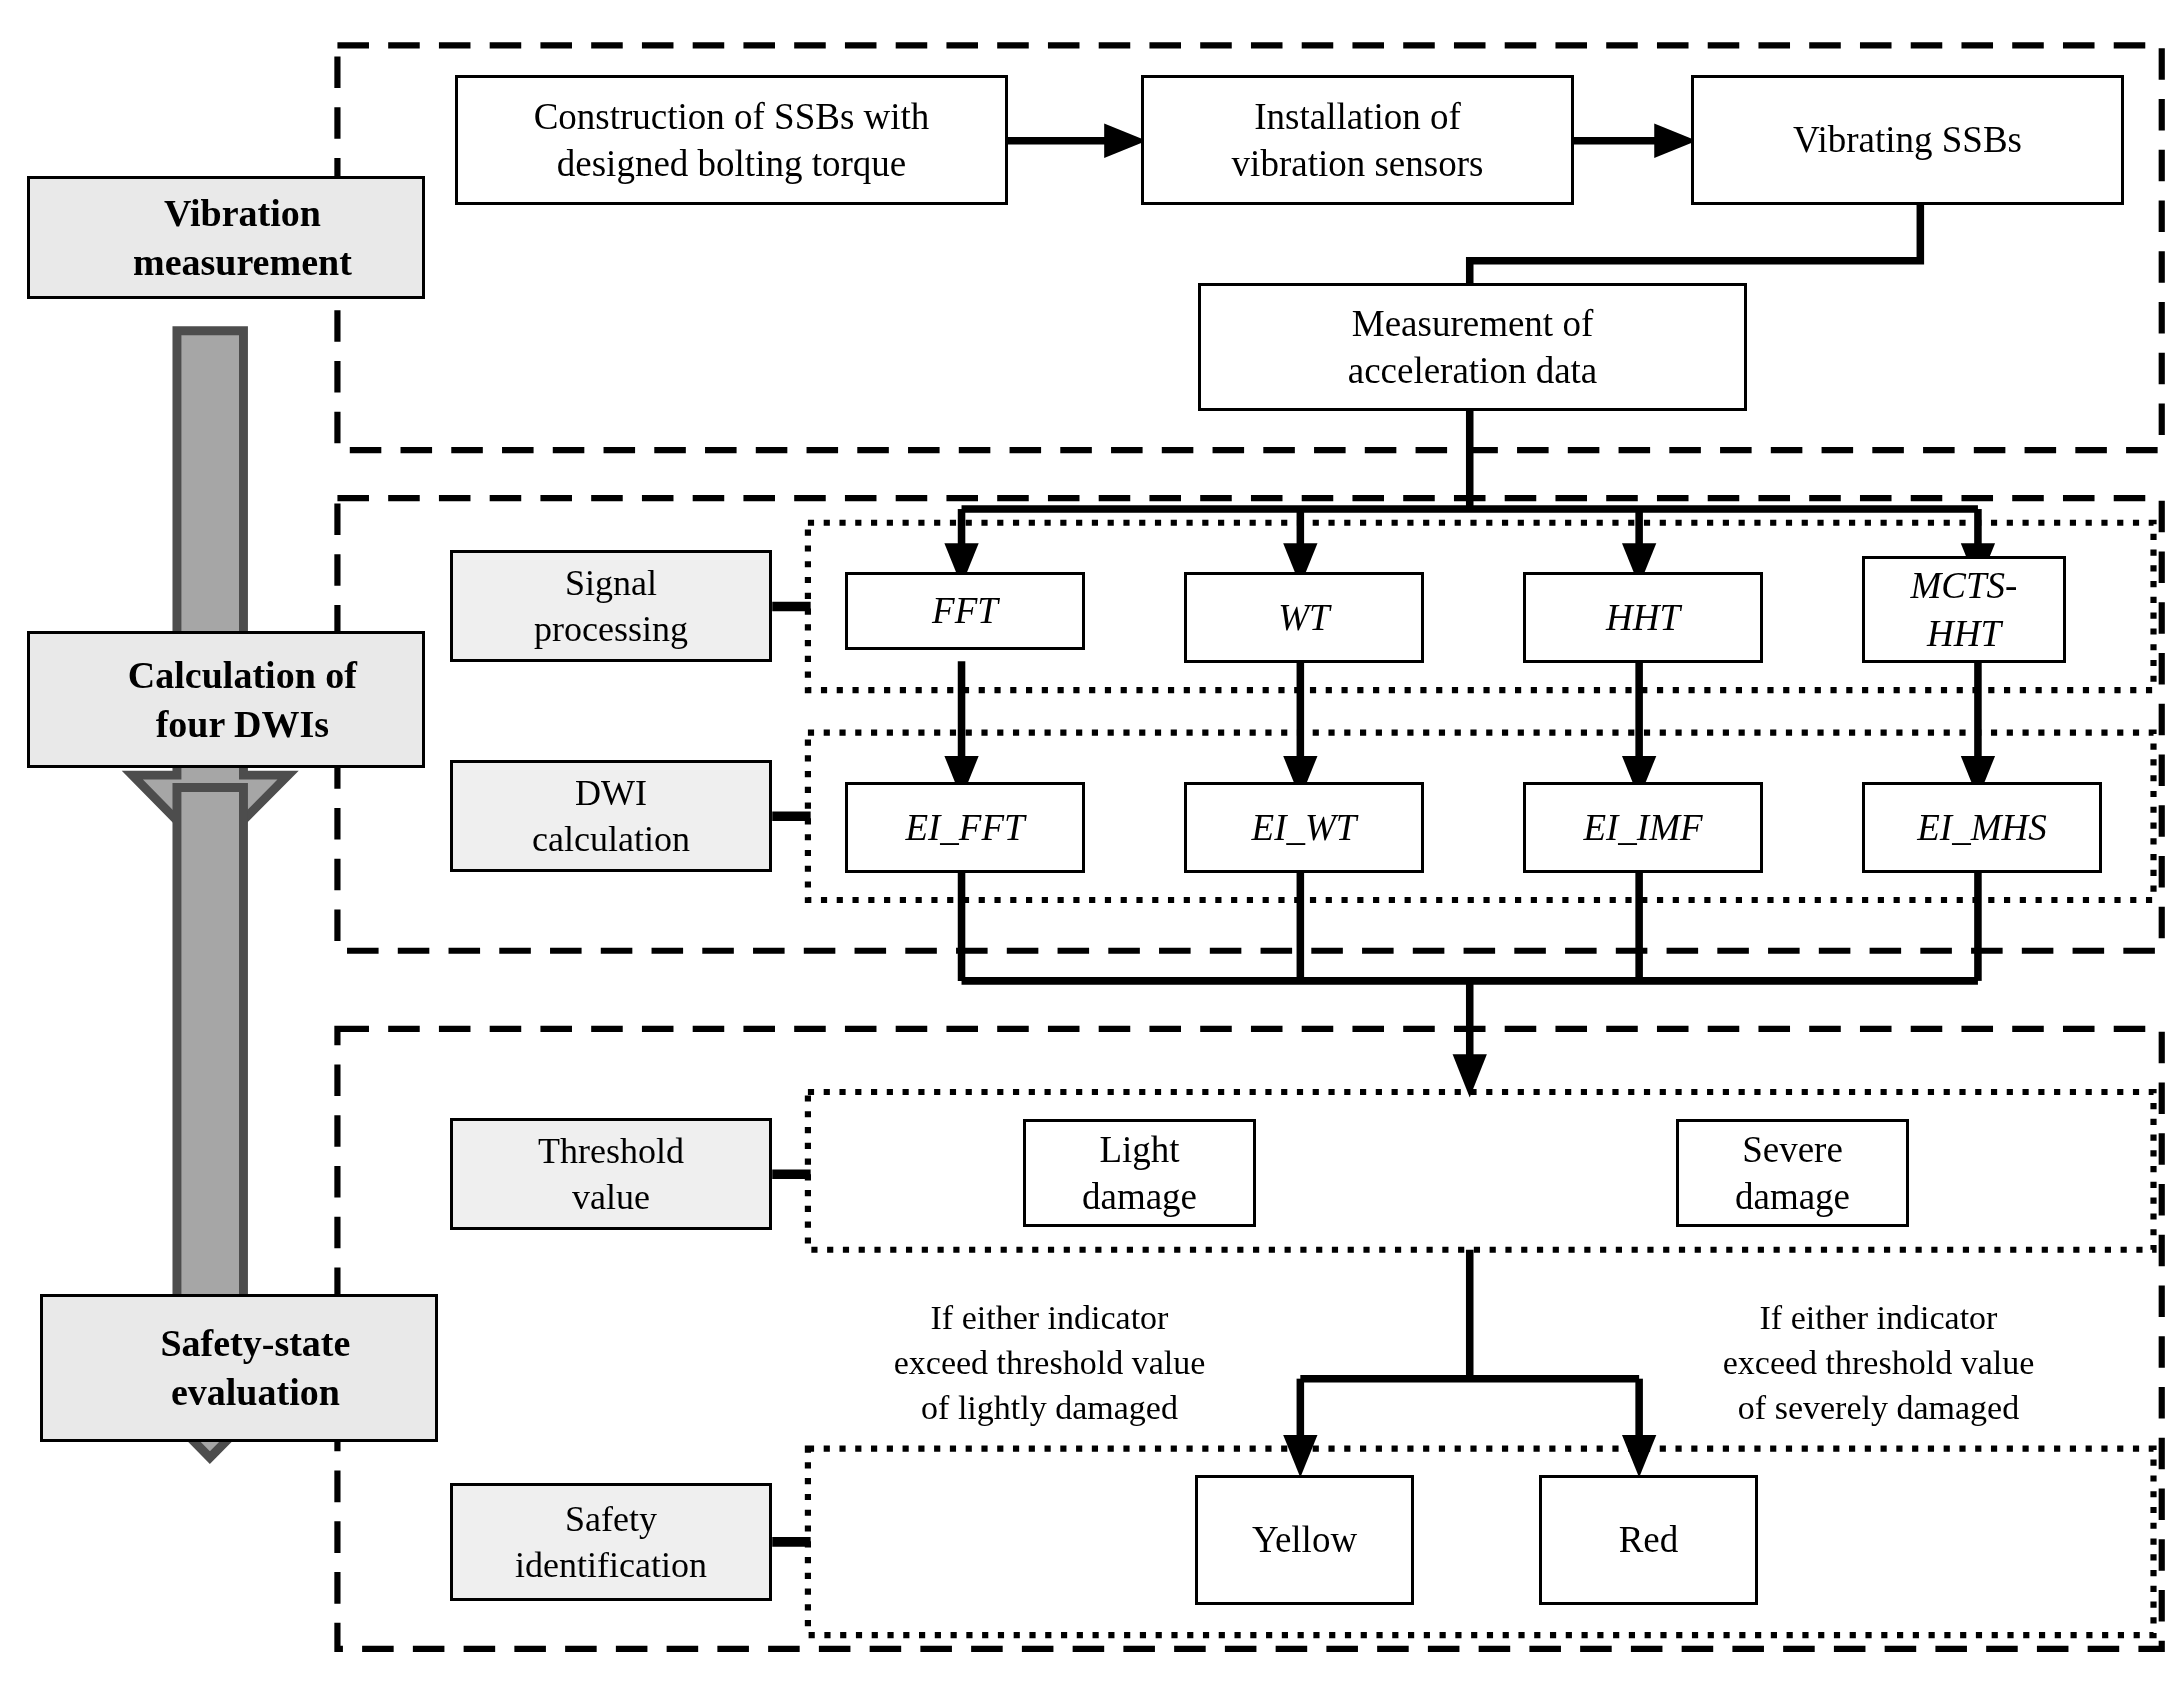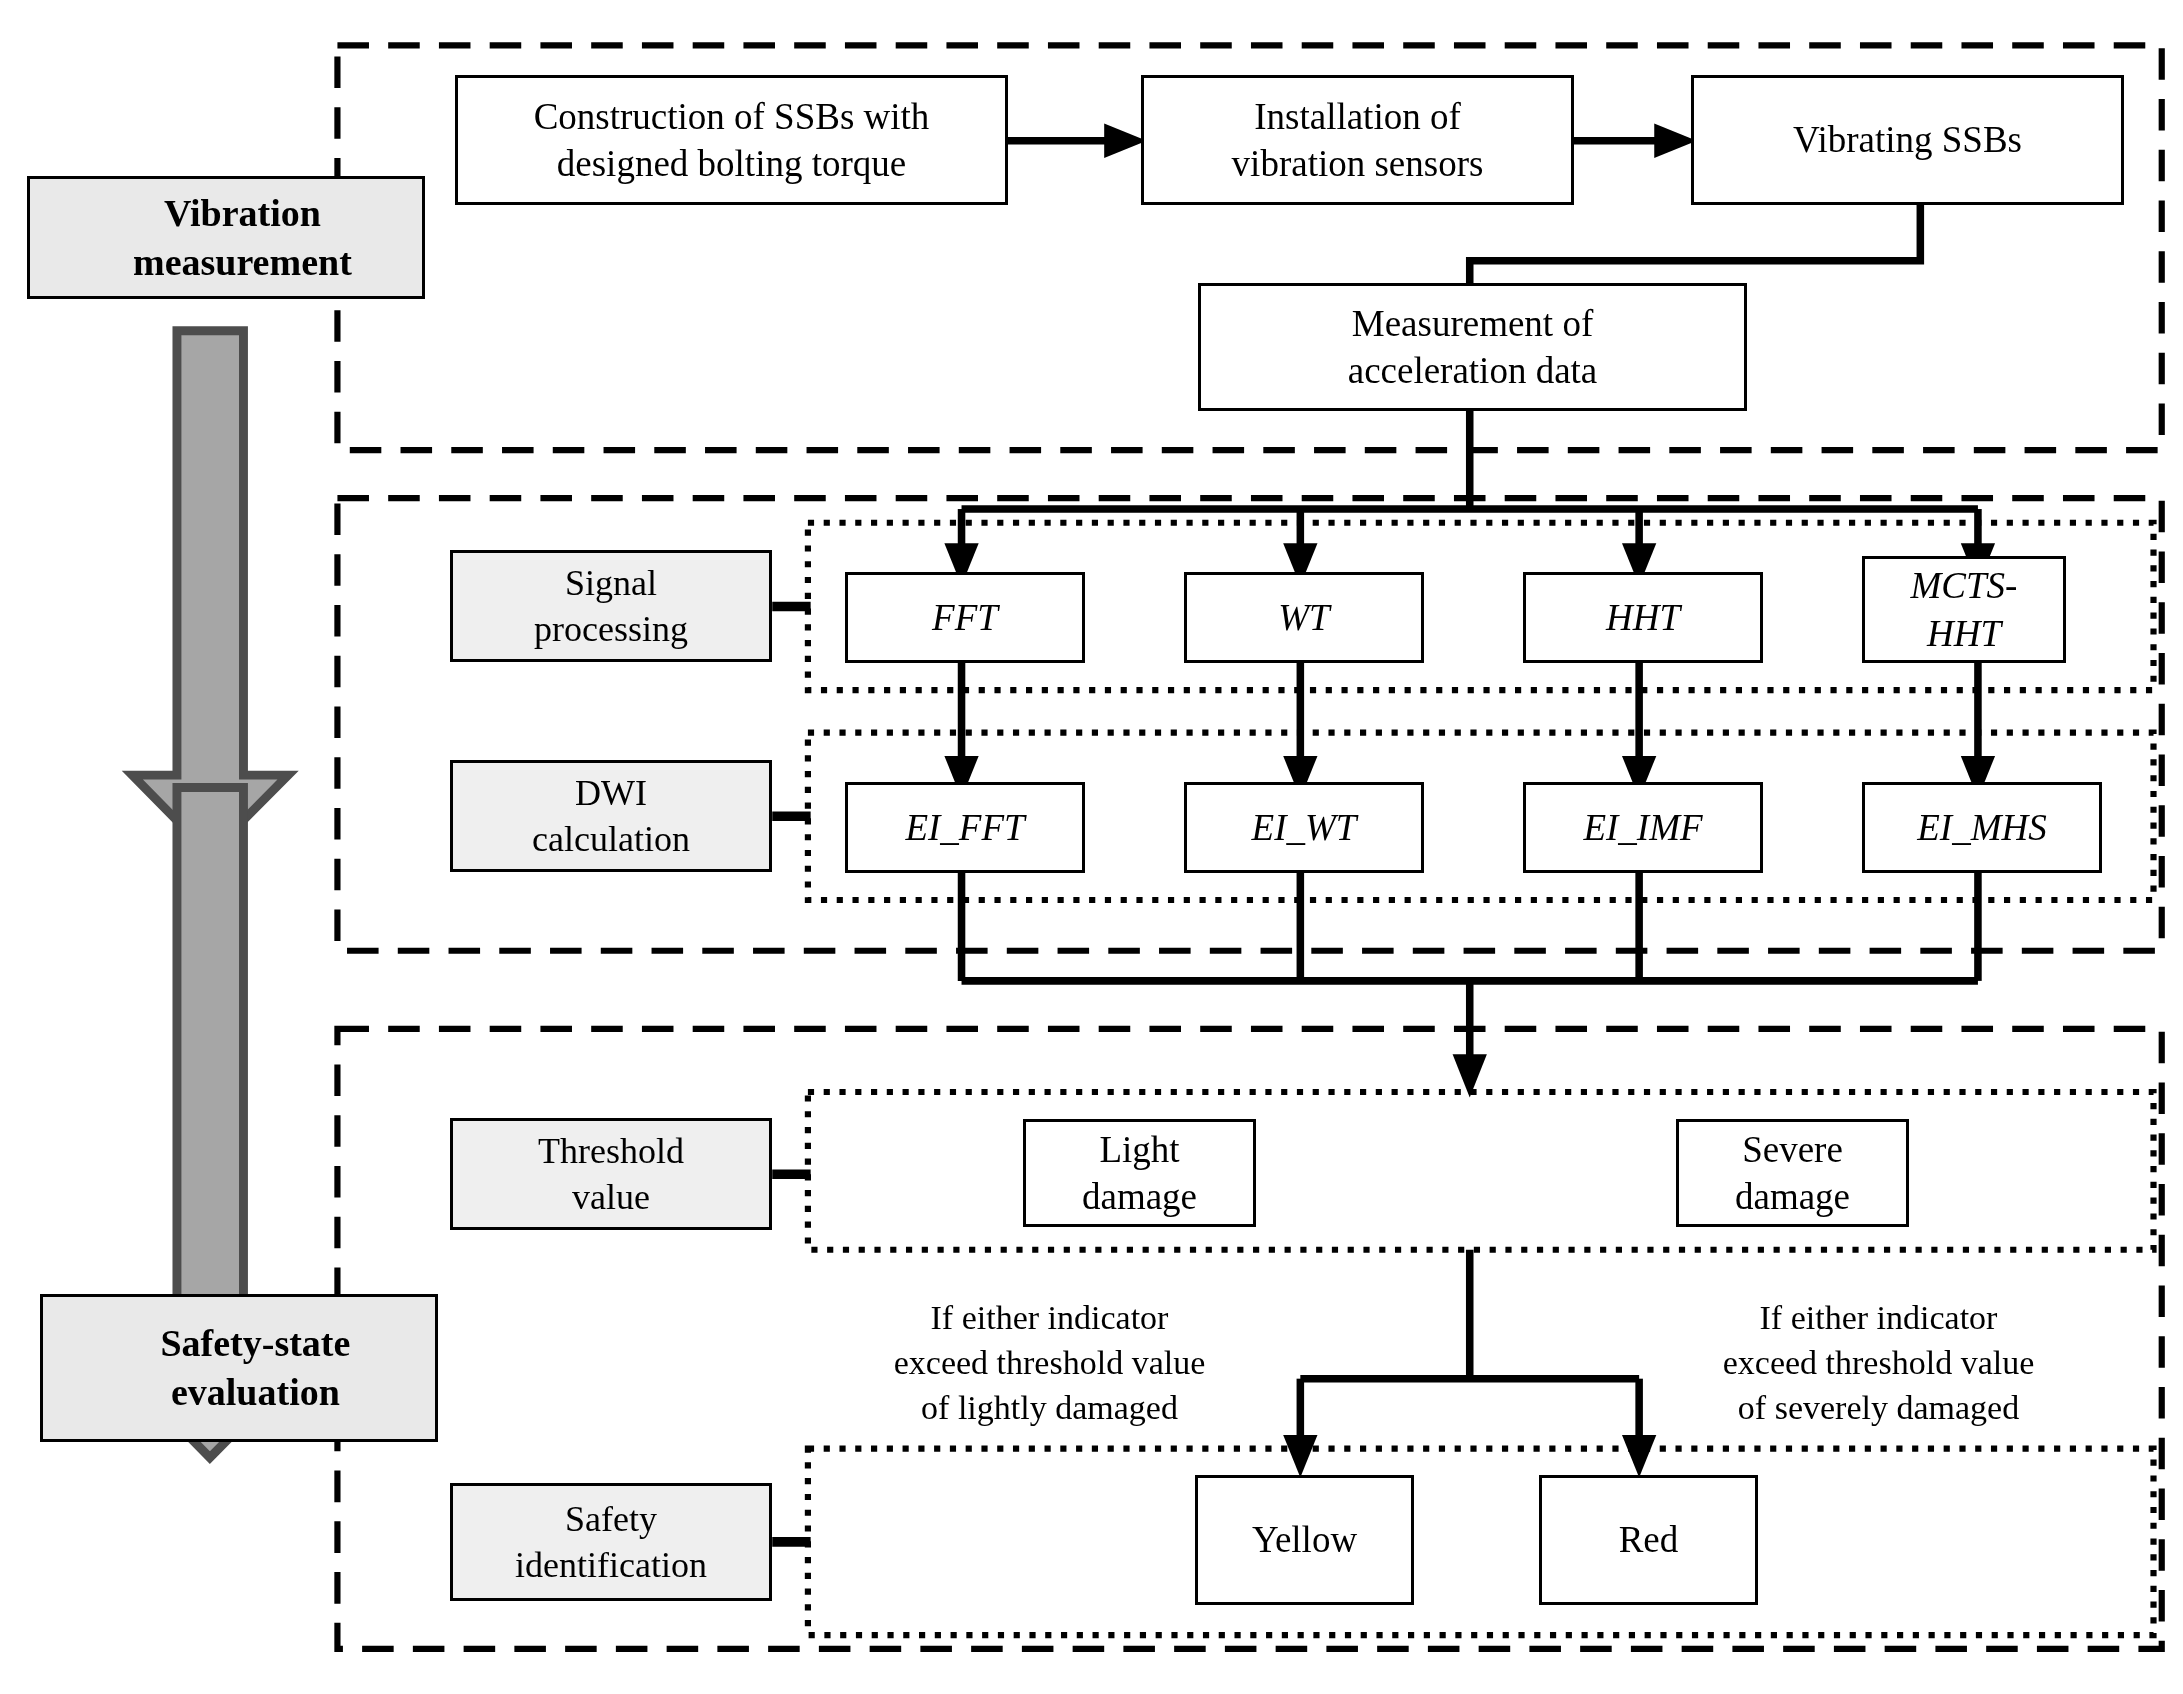--- a/index.html
+++ b/index.html
@@ -106,36 +106,37 @@
     <g>
       <polygon points="258,482 355,482 355,1130 420,1130 306,1245 193,1130 258,1130" fill="#a6a6a6" stroke="#4d4d4d" stroke-width="13" stroke-linejoin="miter"></polygon>
     </g>
     <g>
       <polygon points="258,1148 355,1148 355,2010 420,2010 306,2125 193,2010 258,2010" fill="#a6a6a6" stroke="#4d4d4d" stroke-width="13" stroke-linejoin="miter"></polygon>
     </g>
   </svg>
 
   <div class="box shade t56" style="left:27.4px;top:176px;width:398px;height:123px;">Vibration<br>measurement</div>
 
+  <div class="box shade t56" style="left:27.4px;top:631px;width:398px;height:137px;">Calculation of<br>four DWIs</div>
 
   <div class="box shade t56" style="left:27.4px;top:1294px;width:398px;height:148px;margin-left:13px;">Safety-state<br>evaluation</div>
 
   <div class="box t54" style="left:455px;top:75px;width:553px;height:130px;">Construction of SSBs with<br>designed bolting torque</div>
 
   <div class="box t54" style="left:1141px;top:75px;width:433px;height:130px;">Installation of<br>vibration sensors</div>
 
   <div class="box t54" style="left:1691px;top:75px;width:433px;height:130px;">Vibrating SSBs</div>
 
   <div class="box t54" style="left:1198px;top:283px;width:549px;height:128px;">Measurement of<br>acceleration data</div>
 
   <div class="box gray t52" style="left:450px;top:550px;width:322px;height:112px;">Signal<br>processing</div>
 
   <div class="box gray t52" style="left:450px;top:760px;width:322px;height:112px;">DWI<br>calculation</div>
 
-  <div class="box ital t54" style="left:845px;top:572px;width:240px;height:91px;">FFT</div>
+  <div class="box ital t54" style="left:845px;top:572px;width:240px;height:78px;">FFT</div>
   <div class="box ital t54" style="left:1184px;top:572px;width:240px;height:91px;">WT</div>
   <div class="box ital t54" style="left:1523px;top:572px;width:240px;height:91px;">HHT</div>
   <div class="box ital t54" style="left:1862px;top:556px;width:204px;height:107px;">MCTS-<br>HHT</div>
 
   <div class="box ital t54" style="left:845px;top:782px;width:240px;height:91px;">EI_FFT</div>
   <div class="box ital t54" style="left:1523px;top:782px;width:240px;height:91px;">EI_IMF</div>
   <div class="box ital t54" style="left:1184px;top:782px;width:240px;height:91px;">EI_WT</div>
   <div class="box ital t54" style="left:1862px;top:782px;width:240px;height:91px;">EI_MHS</div>
 
   <div class="box gray t52" style="left:450px;top:1118px;width:322px;height:112px;">Threshold<br>value</div>

